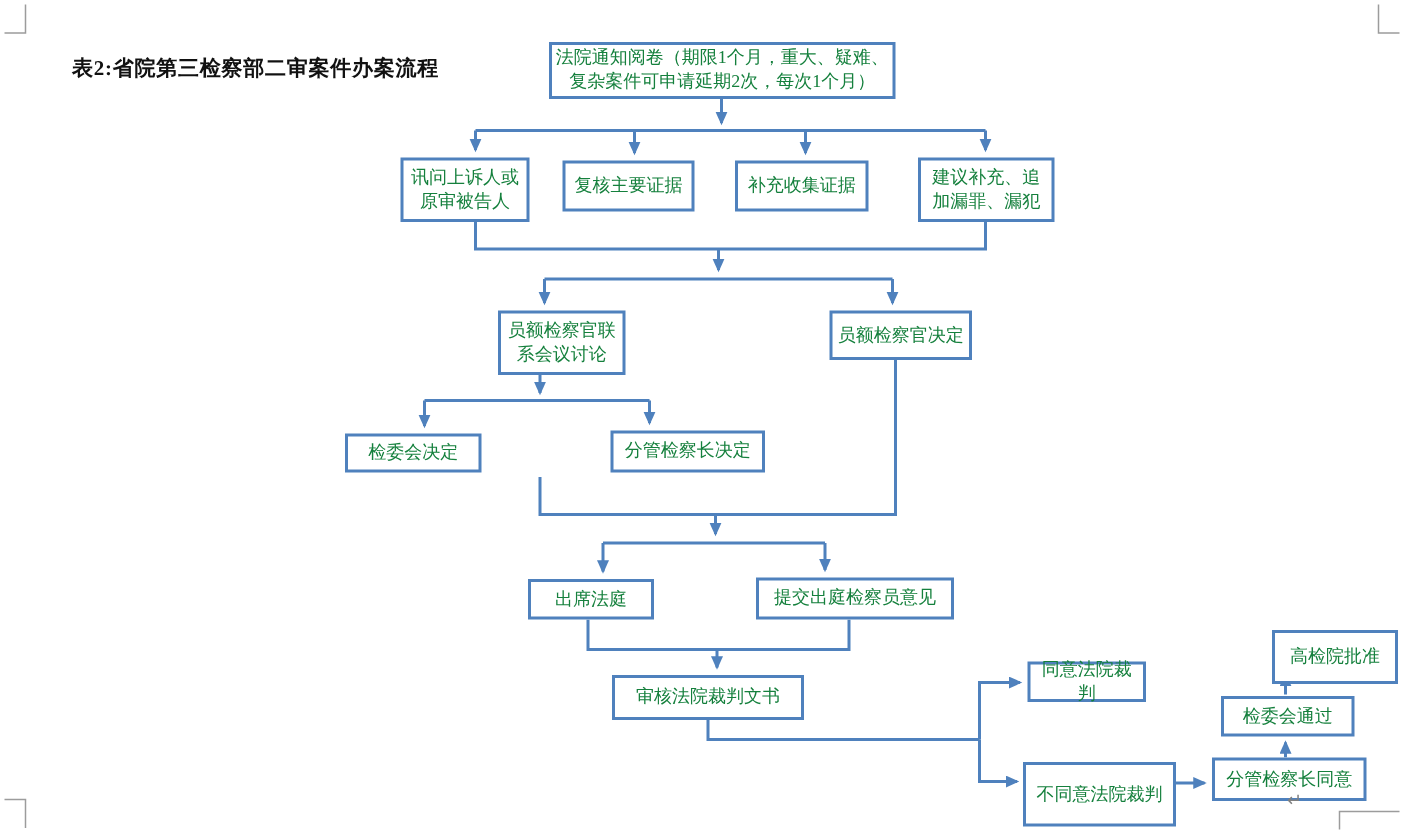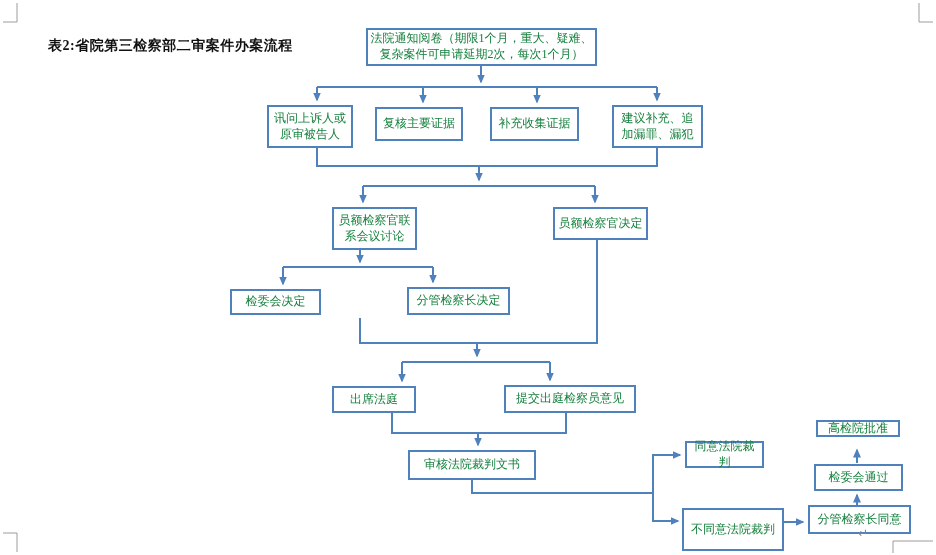--- a/index.html
+++ b/index.html
@@ -13,28 +13,28 @@
         font-size:12px;line-height:1.32;color:#15803d;padding:1px 2px;}
   .p-notify{left:366px;top:28px;width:231px;height:38px;}
   .p-interrogate{left:267px;top:105px;width:86px;height:43px;}
   .p-review{left:375px;top:107px;width:88px;height:34px;}
   .p-collect{left:490px;top:107px;width:89px;height:34px;}
   .p-suggest{left:612px;top:105px;width:91px;height:43px;}
   .p-joint{left:318px;top:207px;width:85px;height:43px;margin-left:14px;}
   .p-pdecide{left:553px;top:207px;width:95px;height:33px;}
   .p-cdecide{left:230px;top:289px;width:91px;height:26px;}
   .p-chiefdecide{left:385px;top:287px;width:103px;height:28px;margin-left:22px;}
-  .p-attend{left:332px;top:386px;width:84px;height:27px;}
+  .p-attend{left:352px;top:386px;width:84px;height:27px;}
   .p-submit{left:504px;top:385px;width:132px;height:28px;}
   .p-reviewjudg{left:408px;top:450px;width:128px;height:30px;}
   .p-agree{left:685px;top:441px;width:79px;height:27px;}
   .p-disagree{left:682px;top:508px;width:102px;height:43px;}
   .p-chiefagree{left:808px;top:505px;width:103px;height:29px;}
   .p-commpass{left:814px;top:464px;width:89px;height:27px;}
-  .p-supreme{left:816px;top:420px;width:84px;height:17px;}
+  .p-supreme{left:848px;top:420px;width:84px;height:36px;}
   #pilcrow{position:absolute;left:858px;top:526px;font-size:12px;color:#808080;
            font-family:"Liberation Sans","DejaVu Sans",sans-serif;}
   .conn{stroke:#4f81bd;stroke-width:2;fill:none;}
   .crop{stroke:#9c9c9c;stroke-width:1;fill:none;}
 </style>
 </head>
 <body>
 
 <div id="page">
 

